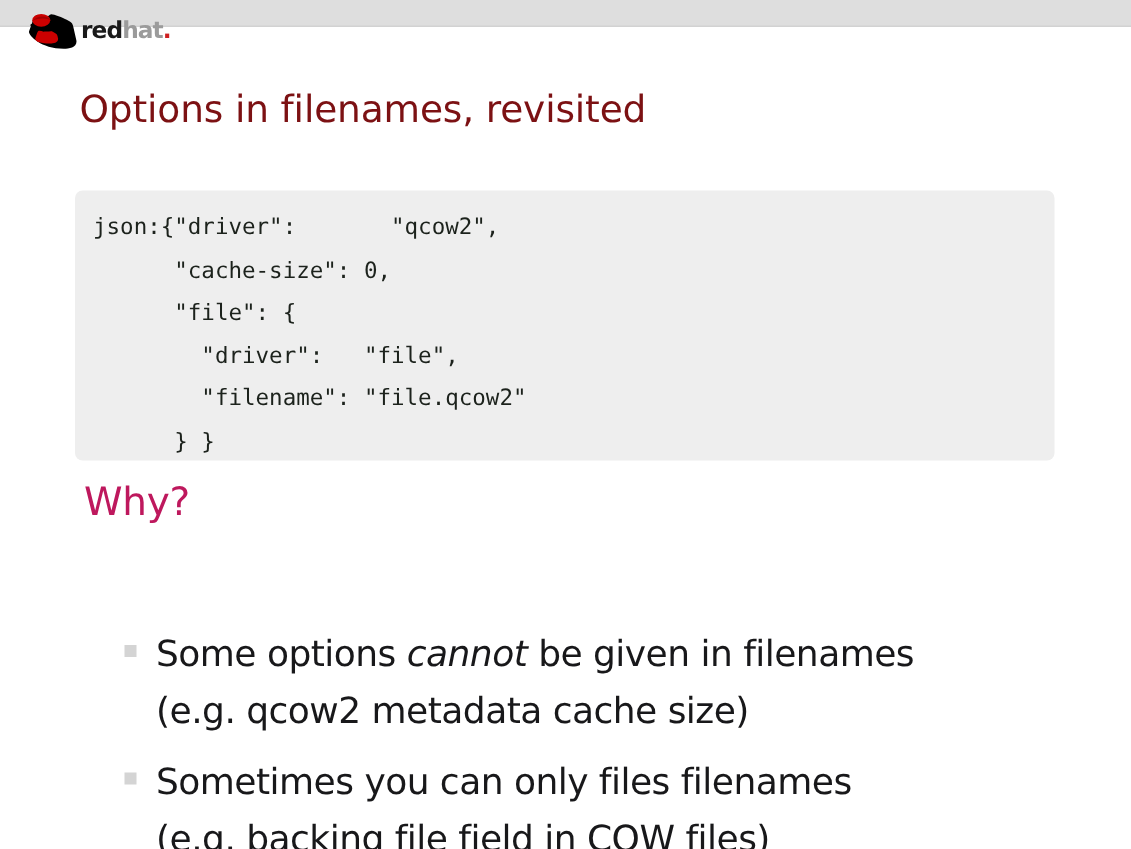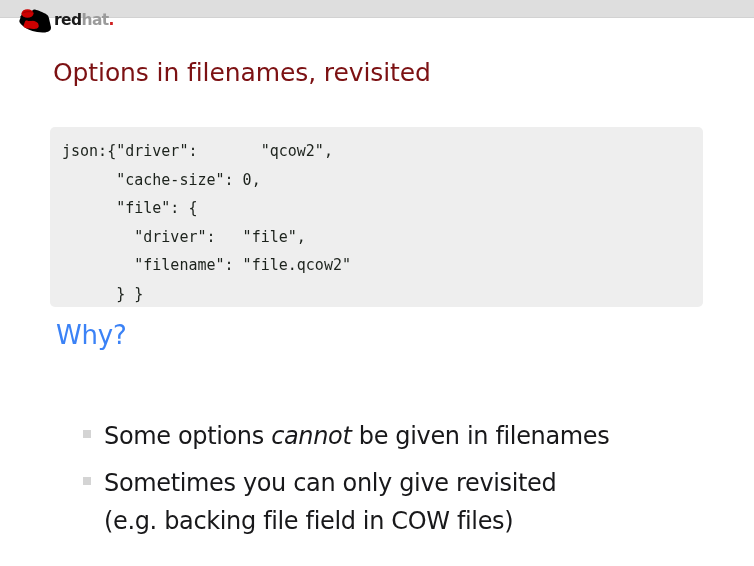--- a/index.html
+++ b/index.html
@@ -90,21 +90,21 @@
   }
 
   
   .why-line {
     position: absolute;
     left: 56px;
     top: 320px;
     font-family: "DejaVu Sans", sans-serif;
     font-weight: 400;
     font-size: 26px;
-    color: #3b82f6;
+    color: #be185d;
     letter-spacing: -0.2px;
   }
 
   .bullet-list {
     position: absolute;
     left: 79px;
     top: 371px;
     width: 640px;
     margin-top: 46px;
   }
@@ -164,21 +164,22 @@
       } }</pre>
 </div>
 
 <div class="why-line">Why?</div>
 
 <div class="bullet-list">
 
   <div class="bullet-item">
     <span class="bullet-marker"></span>
     <div class="bullet-line"><span>Some options </span><em>cannot</em><span> be given in filenames</span></div>
+    <div class="bullet-line">(e.g. qcow2 metadata cache size)</div>
   </div>
 
   <div class="bullet-item">
     <span class="bullet-marker"></span>
-    <div class="bullet-line"><span>Sometimes you can only give revisited</span><em></em><span></span></div>
+    <div class="bullet-line"><span>Sometimes you can only files filenames</span><em></em><span></span></div>
     <div class="bullet-line">(e.g. backing file field in COW files)</div>
   </div>
 
 </div>
 
 </body></html>

